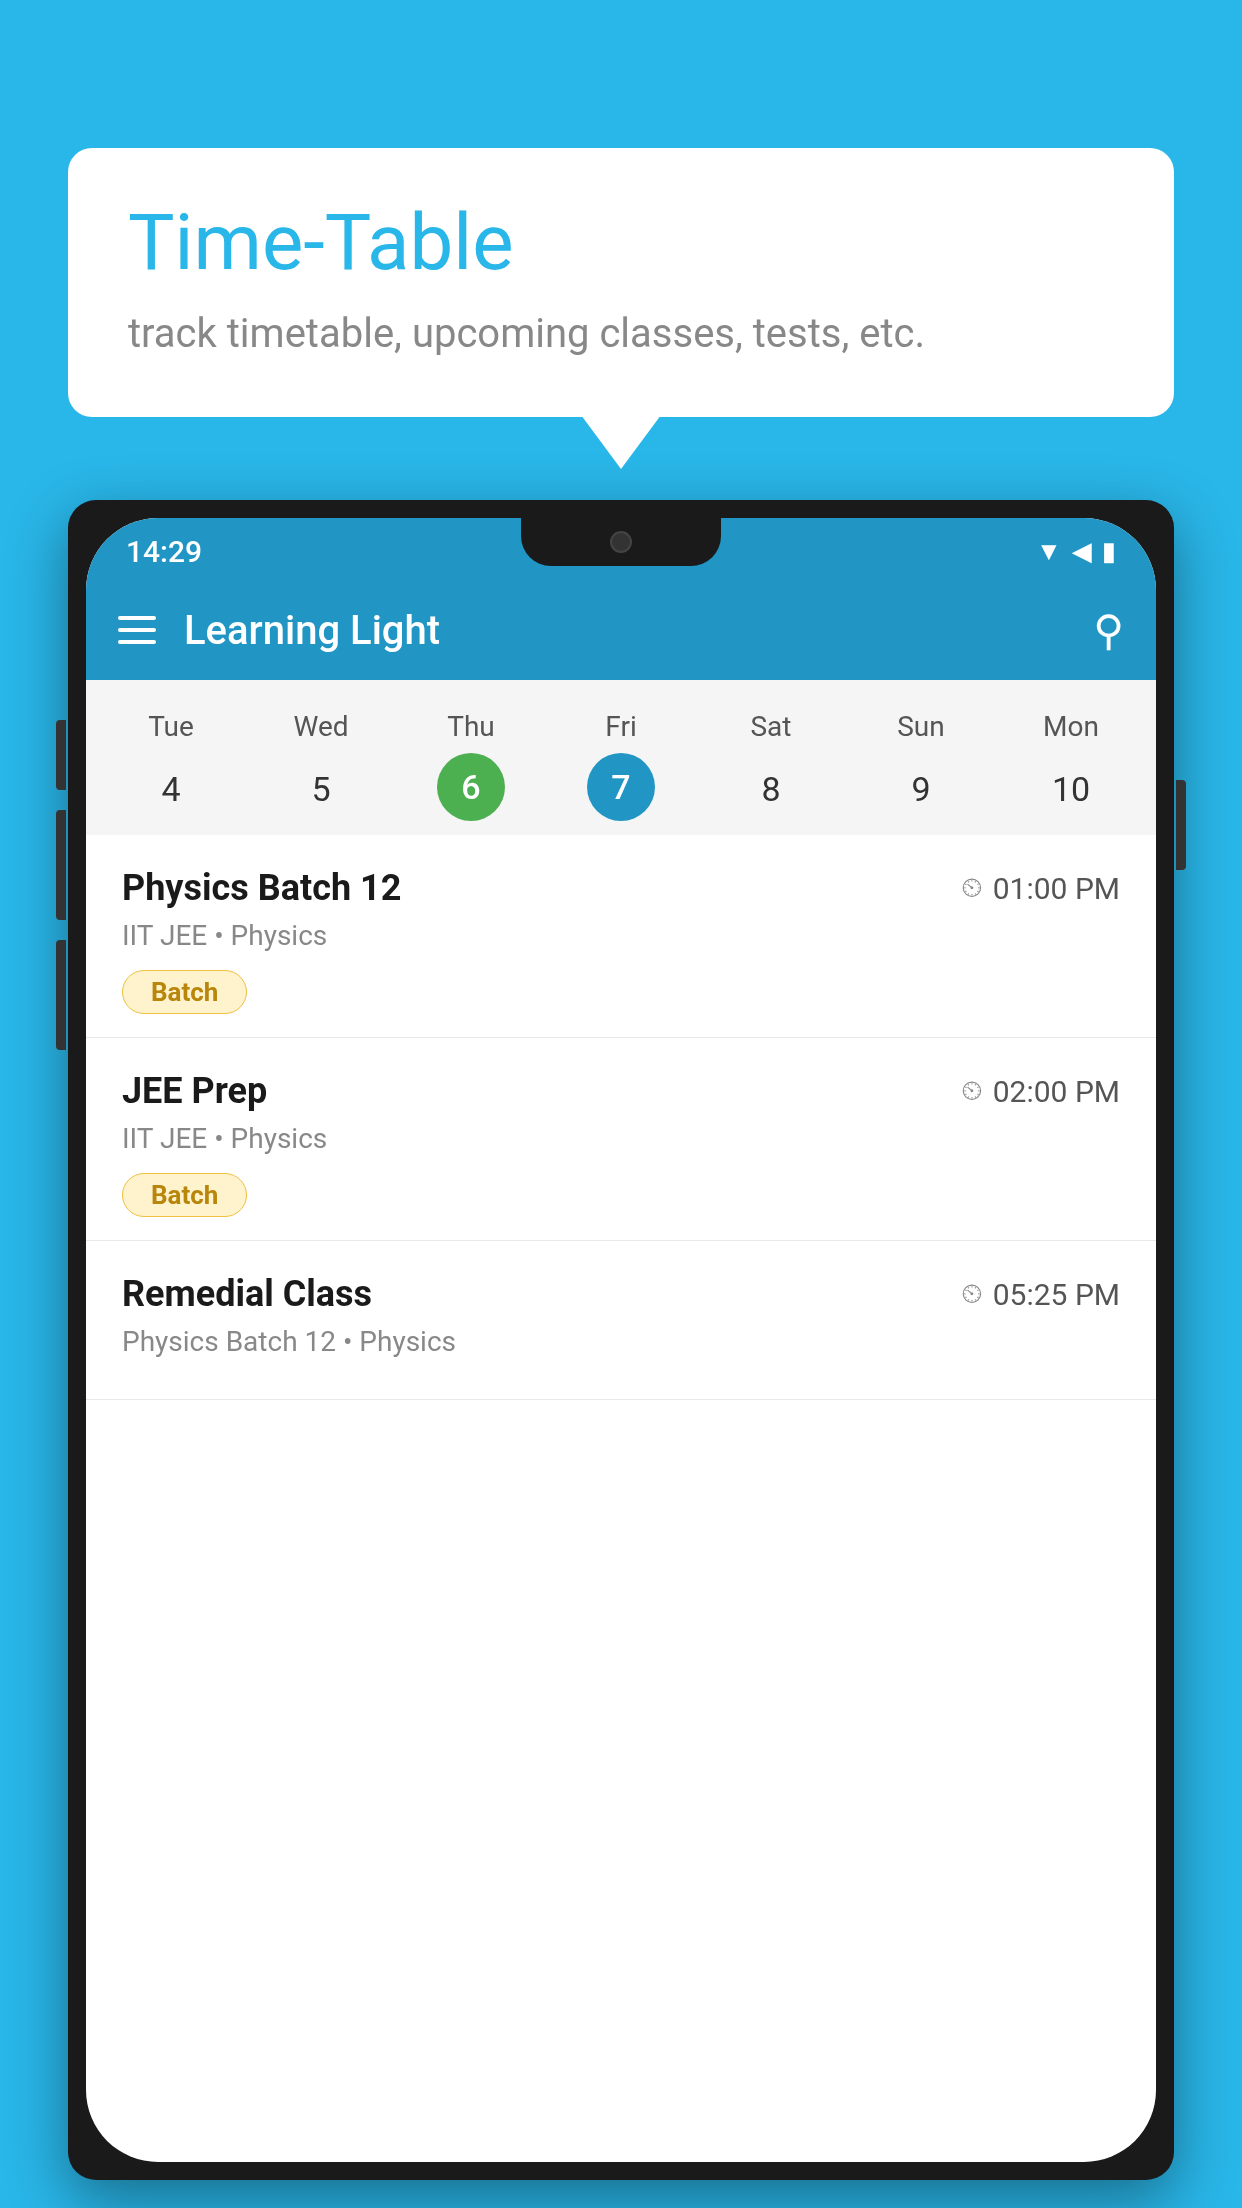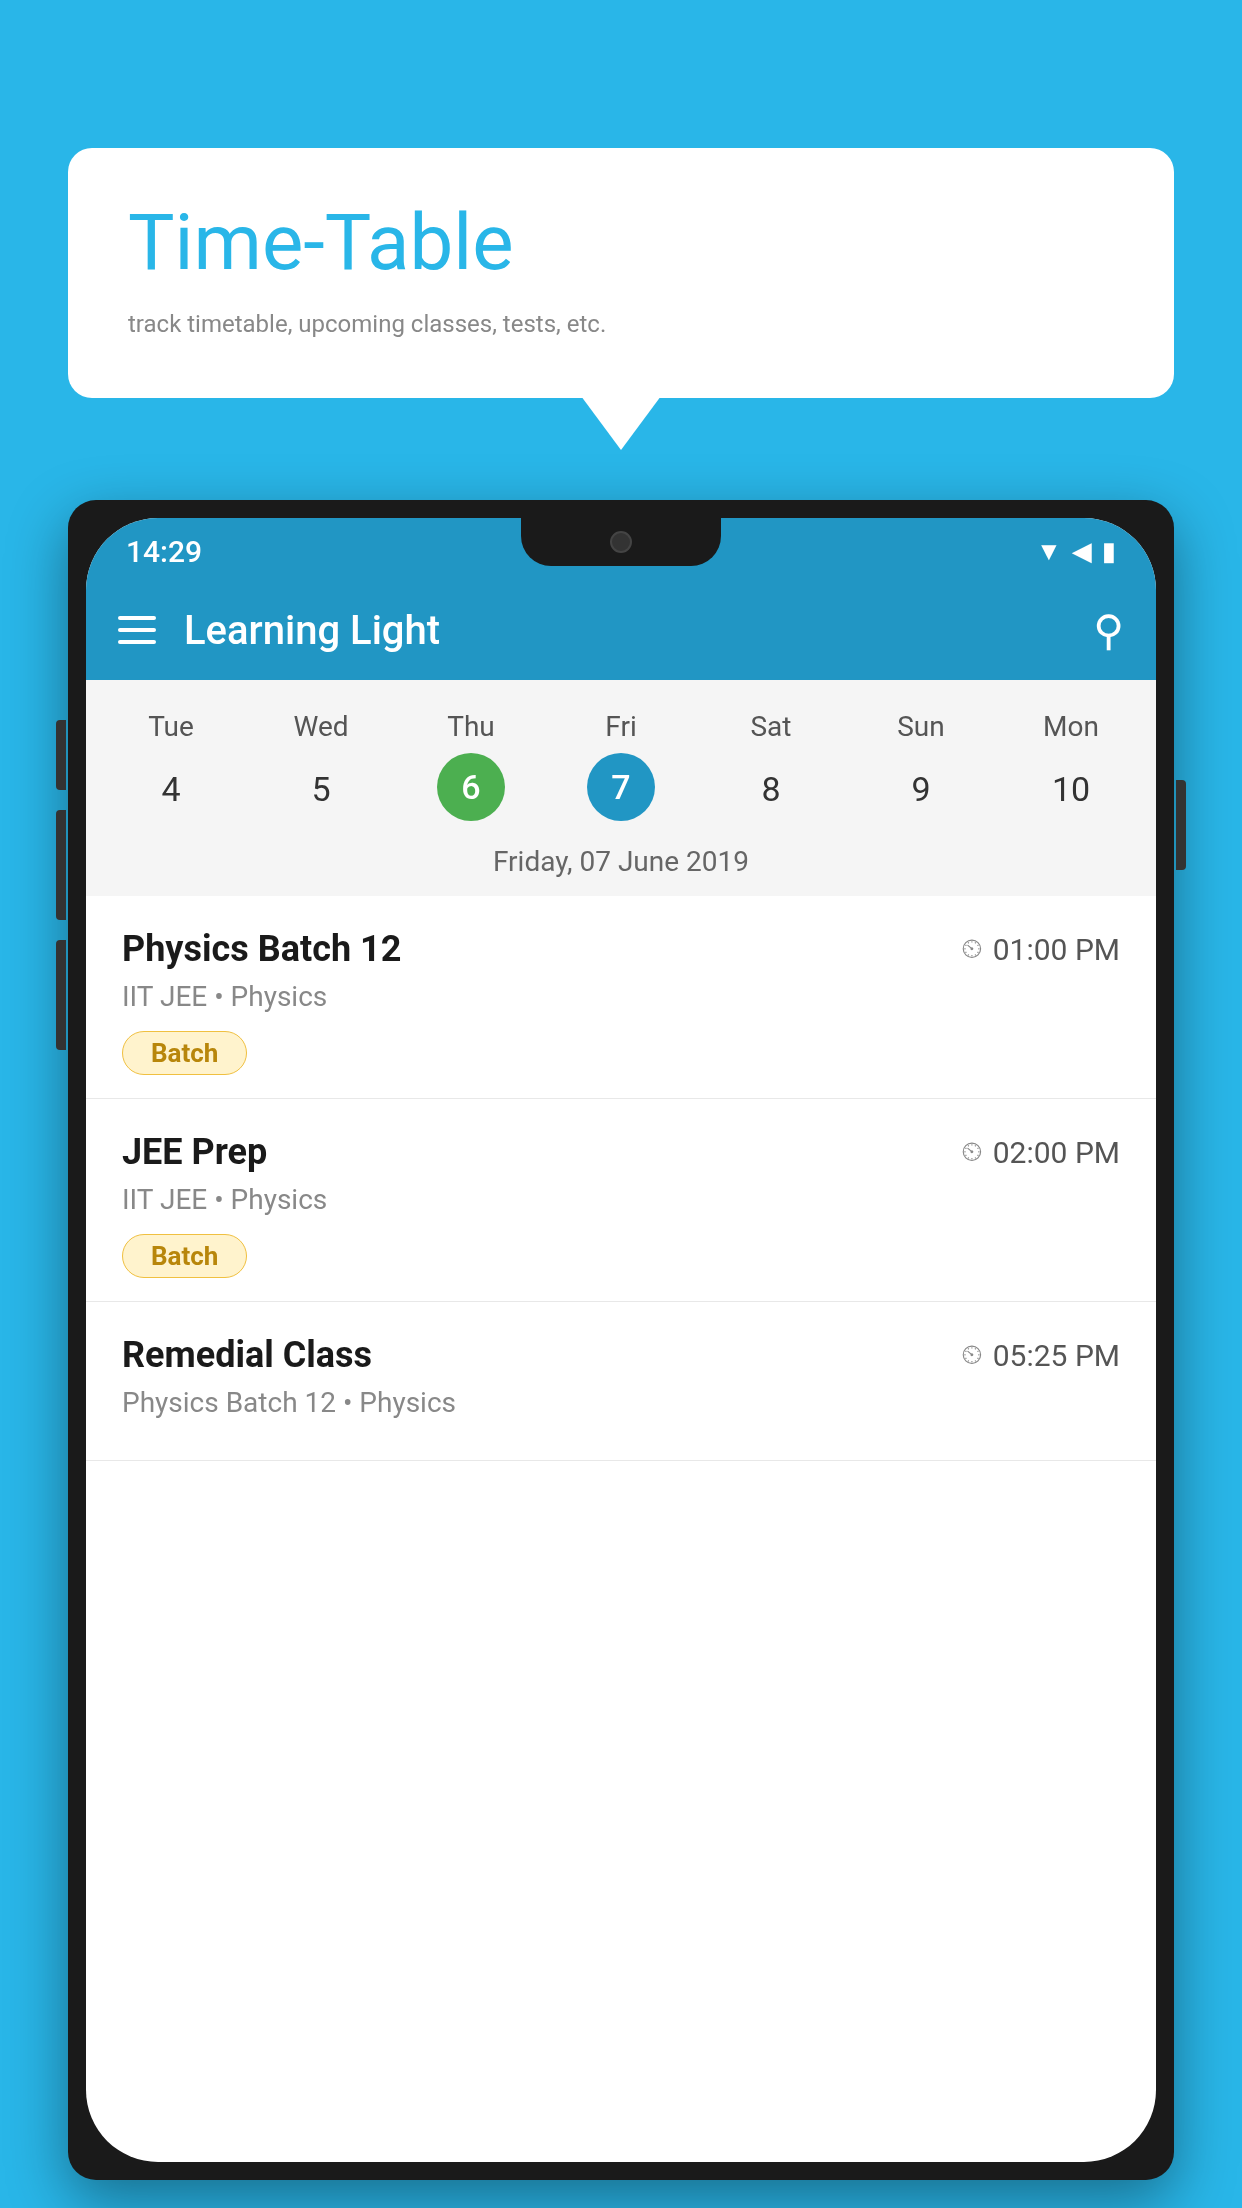--- a/index.html
+++ b/index.html
@@ -45,21 +45,21 @@
 
     .bubble-title {
       font-size: 78px;
       font-weight: 400;
       color: #29b6e8;
       line-height: 1.1;
       margin-bottom: 24px;
     }
 
     .bubble-subtitle {
-      font-size: 24px;
+      font-size: 40px;
       color: #888;
       font-weight: 400;
     }
 
     
     .phone-container {
       position: absolute;
       top: 500px;
       left: 68px;
       width: 1106px;
@@ -390,21 +390,20 @@
         </div>
         <div class="days-numbers">
           <div class="day-number">4</div>
           <div class="day-number">5</div>
           <div class="day-number today">6</div>
           <div class="day-number selected">7</div>
           <div class="day-number">8</div>
           <div class="day-number">9</div>
           <div class="day-number">10</div>
         </div>
-        <div class="selected-date-label">Friday, 07 June 2019</div>
       </div>
 
       <div class="schedule-list">
 
         <div class="schedule-item">
           <div class="schedule-item-header">
             <span class="schedule-title">Physics Batch 12</span>
             <div class="schedule-time">
               <span class="clock-icon">⏲</span>
               <span>01:00 PM</span>

